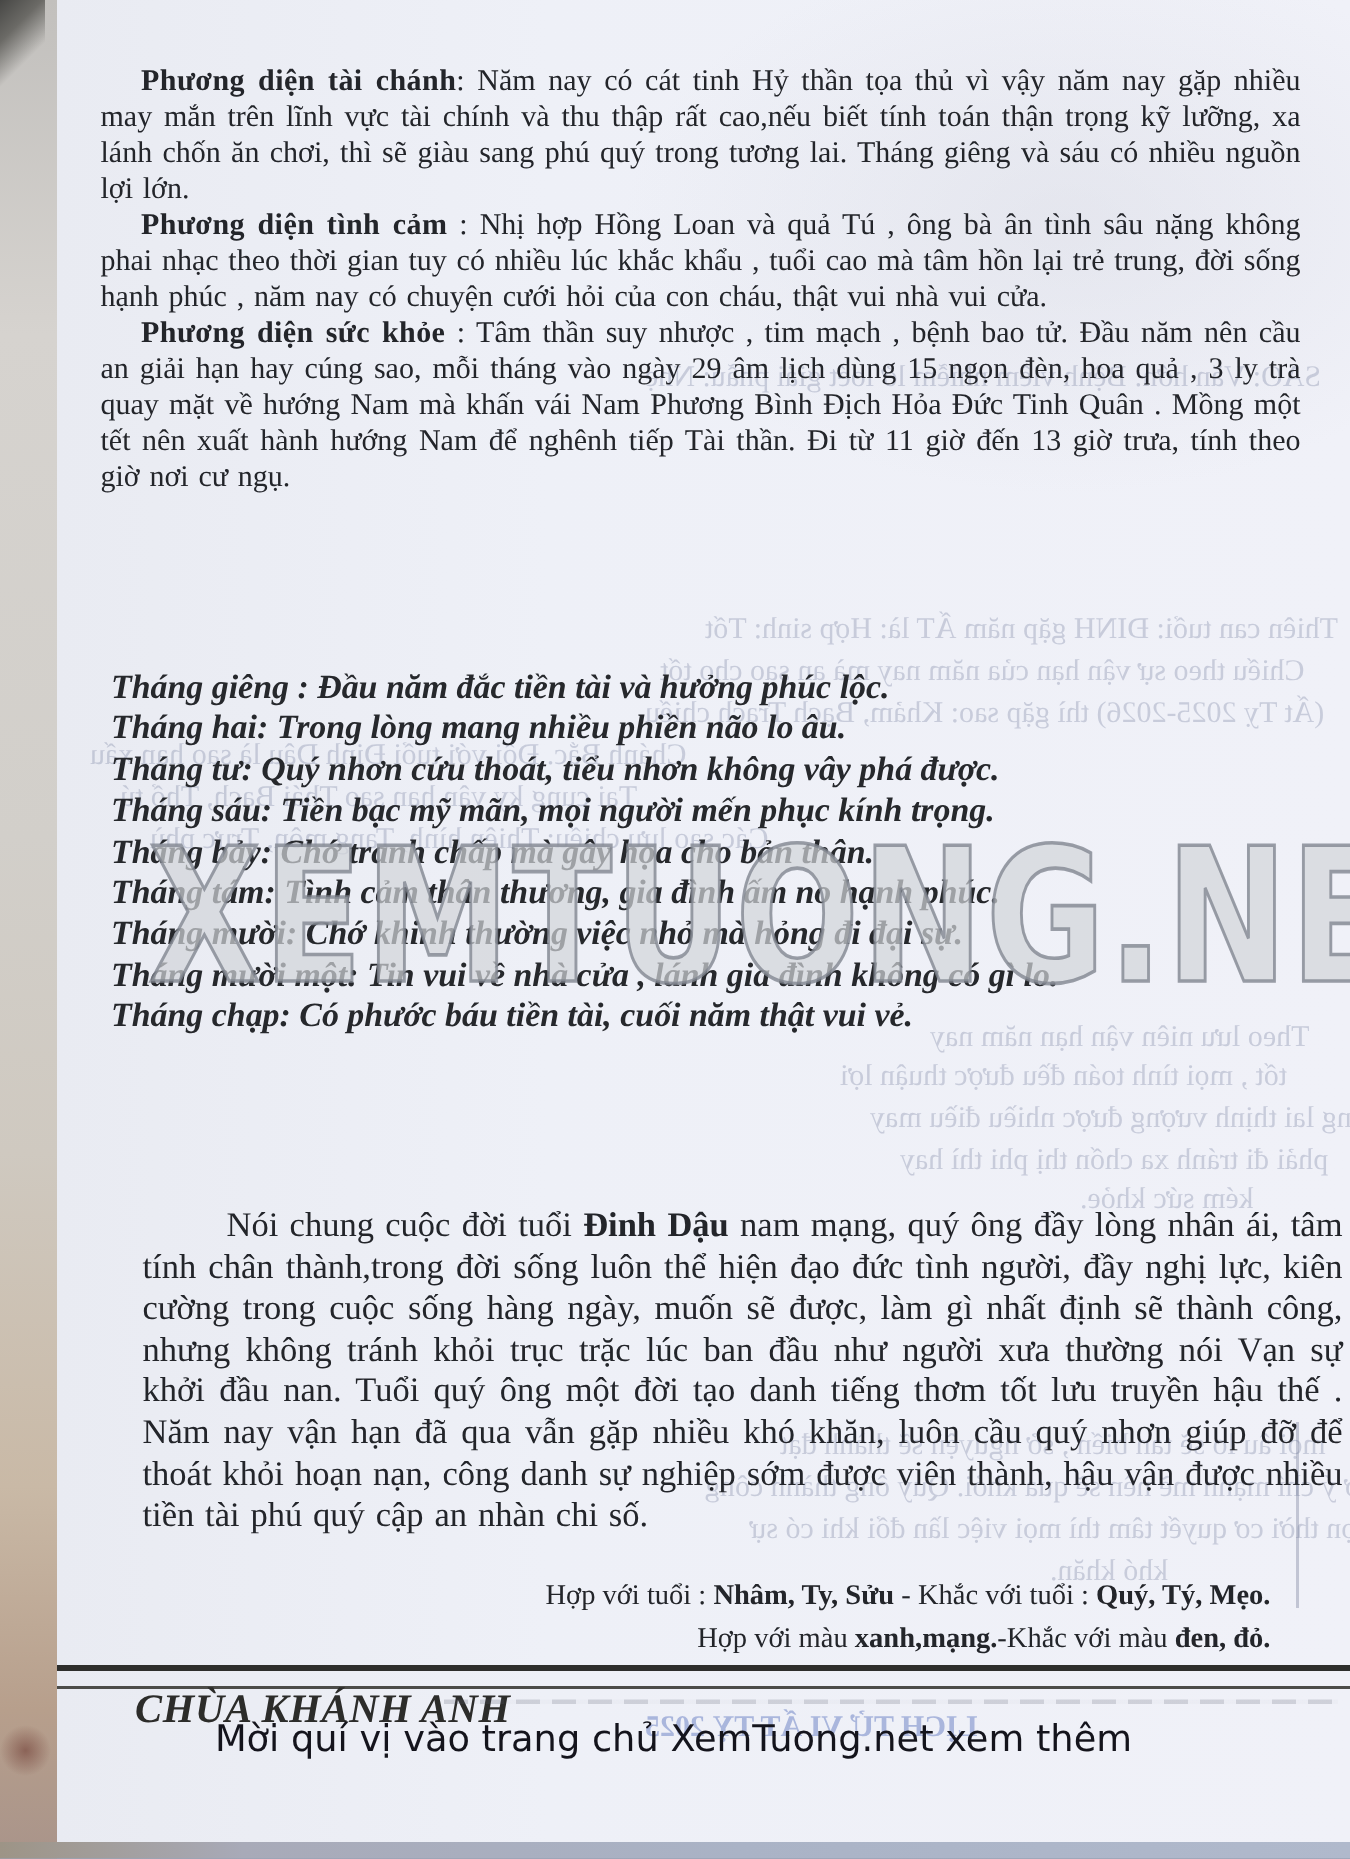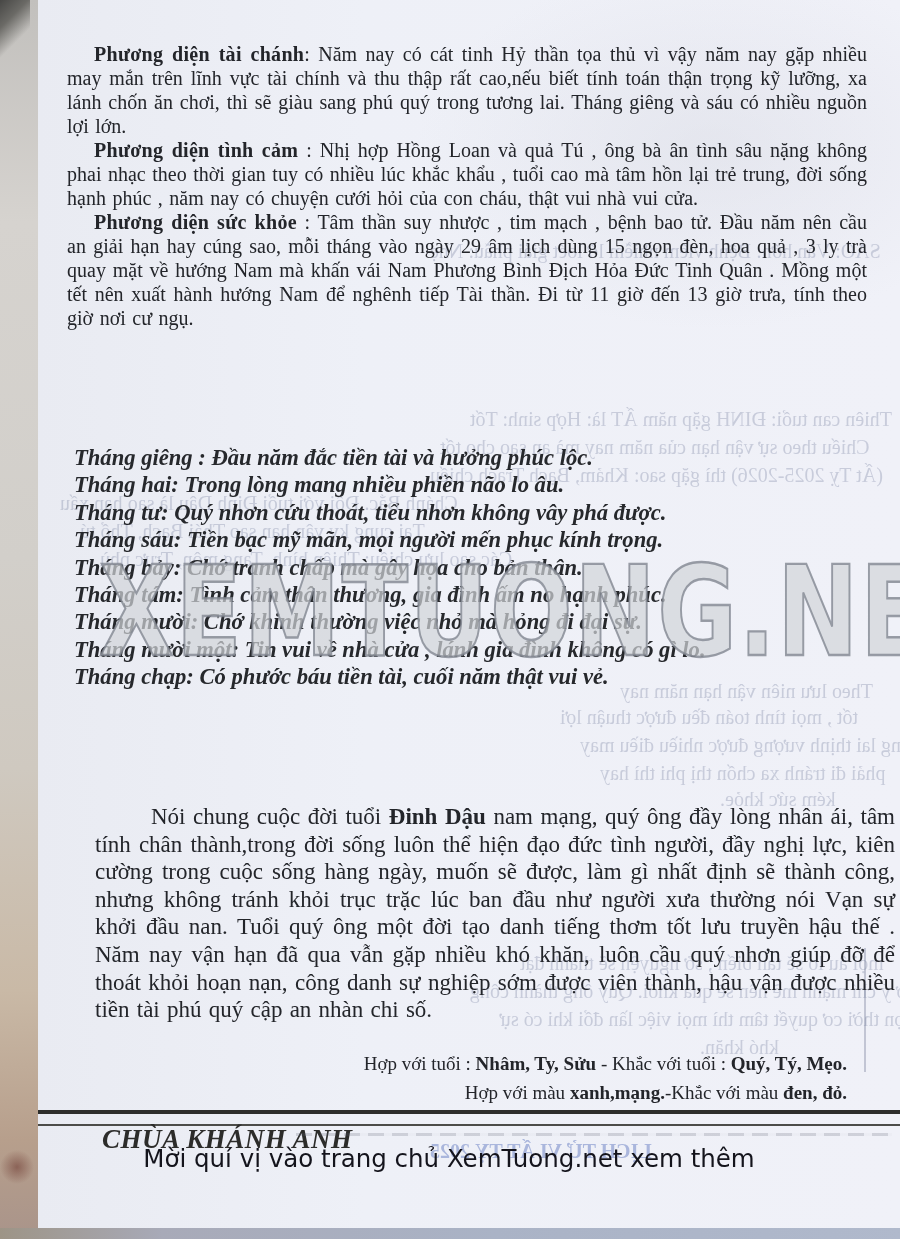--- a/index.html
+++ b/index.html
@@ -42,21 +42,21 @@
   .closing p{margin:0;font-size:23px;line-height:27.6px;text-align:justify;text-indent:56px;word-spacing:1.5px;color:#23252a;}
   
   .compat{position:absolute;left:29px;top:1050px;width:780px;text-align:center;}
   .compat-line{font-size:19px;line-height:28.5px;color:#23252a;text-align:right;}
   
   .double-rule{
     position:absolute;left:0;right:0;top:1110px;height:10px;
     border-top:4px solid #2e2e2c;border-bottom:2px solid #4c4c49;
   }
   .temple{
-    position:absolute;left:64px;top:1124px;
+    position:absolute;left:52px;top:1124px;
     font-size:27px;font-weight:bold;font-style:italic;letter-spacing:.5px;color:#2c2c2a;
   }
   .ghost-rule{
     position:absolute;left:258px;top:1133px;width:596px;height:3px;opacity:.55;
     background:repeating-linear-gradient(90deg,rgba(88,92,108,.40) 0 16px,rgba(88,92,108,.05) 16px 24px);
   }
   .banner{
     position:absolute;left:0;right:40px;top:1144px;text-align:center;
     font-family:"DejaVu Sans","Liberation Sans",sans-serif;
     font-size:24.5px;color:#14141c;

